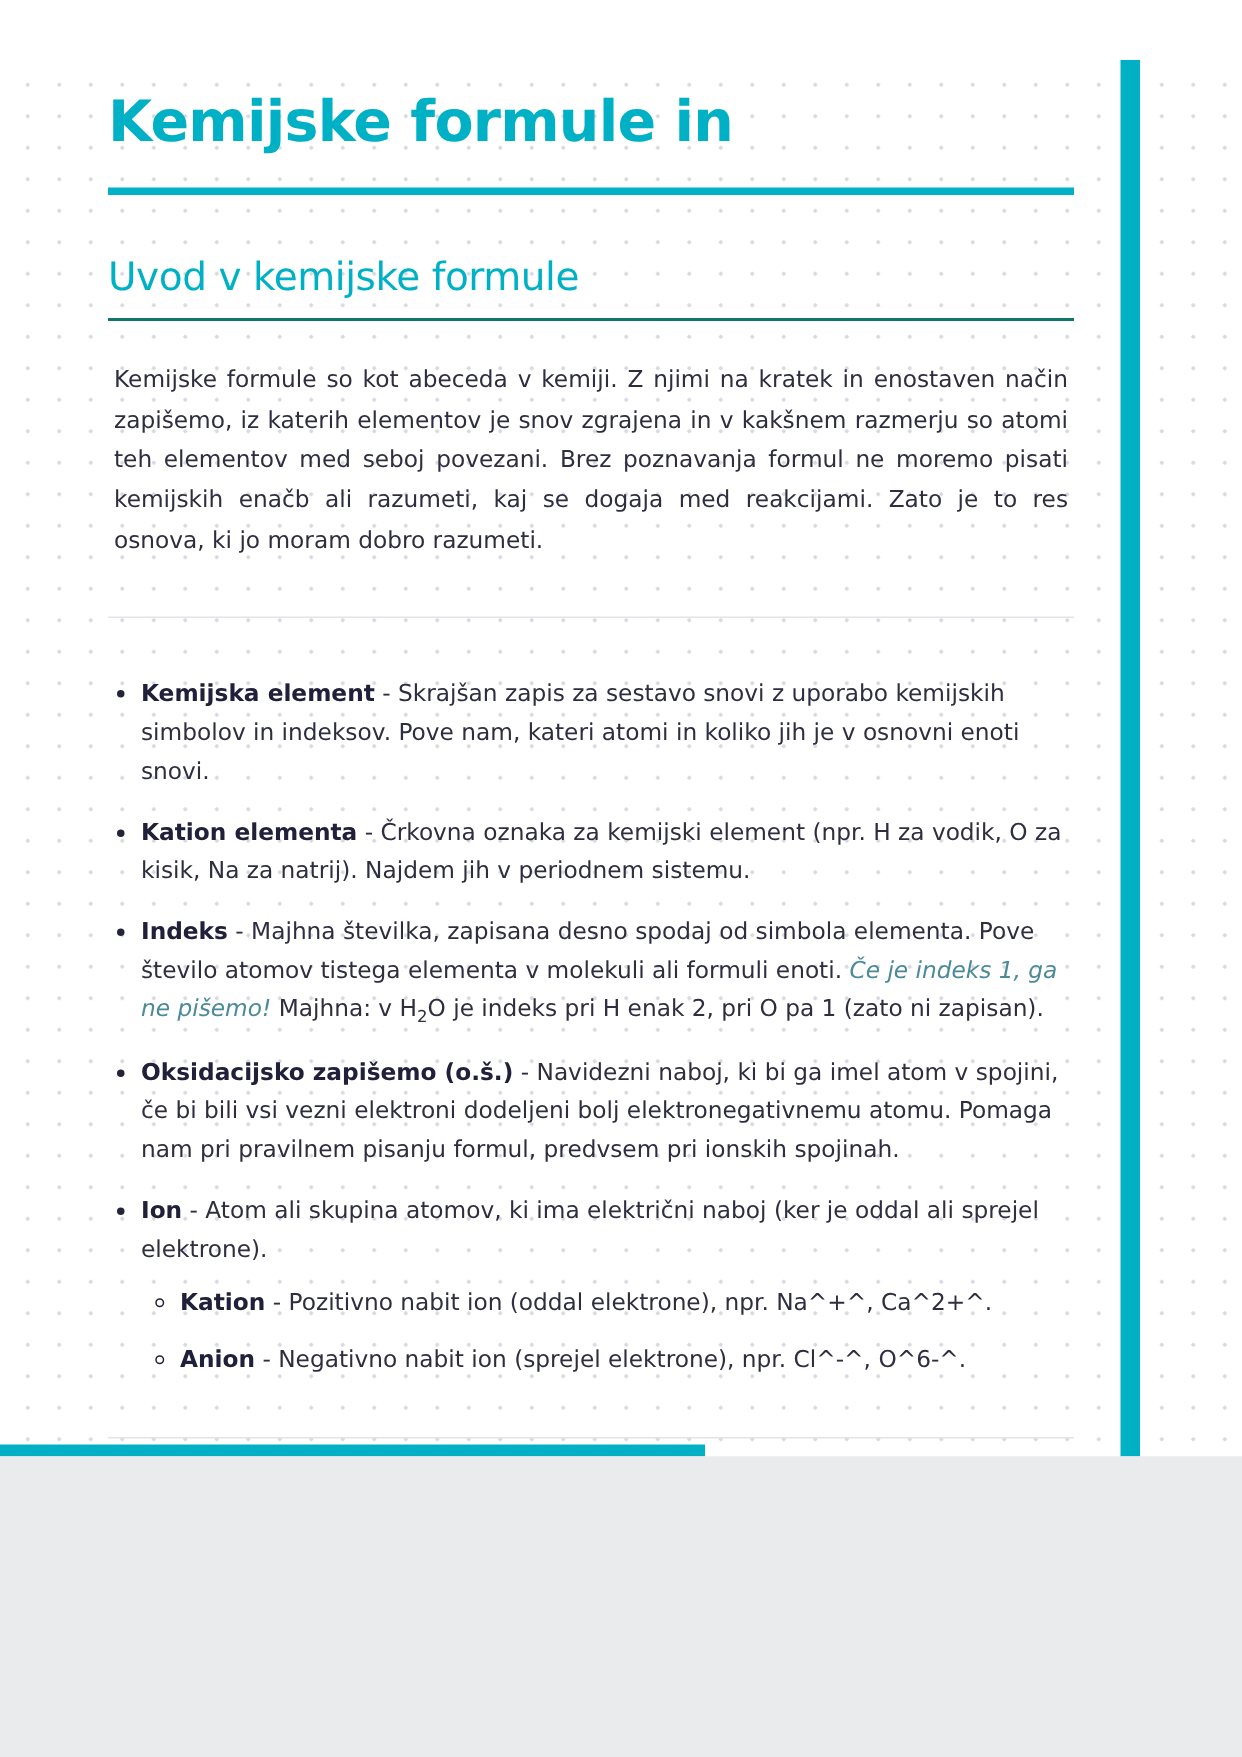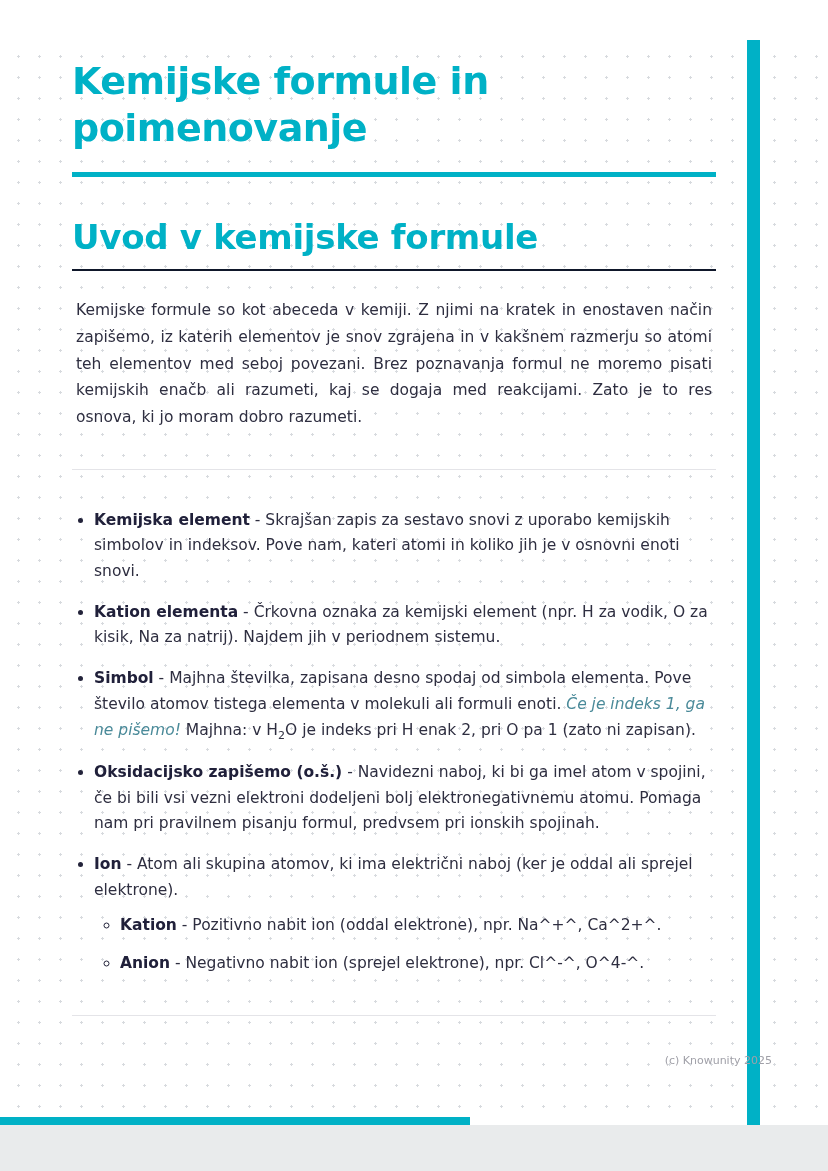--- a/index.html
+++ b/index.html
@@ -1,19 +1,19 @@
 <!DOCTYPE html>
 <html><head>
 <meta charset="utf-8">
 <style>
   html, body { margin: 0; padding: 0; background: #e9ebec; }
   .canvas {
     position: relative;
     width: 828px;
-    height: 1125px;
+    height: 971px;
     margin: 0 auto;
     background: #ffffff;
     overflow: hidden;
     font-family: "DejaVu Sans", "Liberation Sans", sans-serif;
     color: #2e2e40;
   }
   .dots {
     position: absolute;
     left: 0; right: 0; top: 40px; bottom: 0;
     background-image: radial-gradient(circle, #d7dade 1.1px, transparent 1.4px);
@@ -53,26 +53,26 @@
     color: #00b1c6;
   }
   .title-rule {
     height: 5px;
     width: 100%;
     background: #00b1c6;
     margin-bottom: 40px;
   }
   h2.section-heading {
     margin: 0 0 26px 0;
-    font-size: 34px;
-    font-weight: bold;
+    font-size: 26px;
+    font-weight: normal;
     letter-spacing: -0.3px;
     color: #00b1c6;
     padding-bottom: 12px;
-    border-bottom: 2px solid #0f172a;
+    border-bottom: 2px solid #0f766e;
   }
   p.body-par {
     margin: 4px;
     font-size: 15.5px;
     line-height: 1.72;
     text-align: justify;
     color: #2e2e40;
   }
   hr.divider {
     border: none;
@@ -113,40 +113,40 @@
 </style>
 </head>
 <body>
 
 <div class="canvas">
   <div class="dots"></div>
   <div class="right-stripe"></div>
   <div class="bottom-stripe"></div>
 
   <div class="content">
-    <h1 class="page-title"><span>Kemijske formule in</span><br><span>poimenovanje</span></h1>
+    <h1 class="page-title"><span>Kemijske formule in</span><br></h1>
 
     <div class="title-rule"></div>
 
     <section>
       <h2 class="section-heading">Uvod v kemijske formule</h2>
       <p class="body-par">Kemijske formule so kot abeceda v kemiji. Z njimi na kratek in enostaven način zapišemo, iz katerih elementov je snov zgrajena in v kakšnem razmerju so atomi teh elementov med seboj povezani. Brez poznavanja formul ne moremo pisati kemijskih enačb ali razumeti, kaj se dogaja med reakcijami. Zato je to res osnova, ki jo moram dobro razumeti.</p>
     </section>
 
     <hr class="divider">
 
     <section>
       <ul class="terms" id="terms-list">
           <li><span class="term">Kemijska element</span> - <span>Skrajšan zapis za sestavo snovi z uporabo kemijskih simbolov in indeksov. Pove nam, kateri atomi in koliko jih je v osnovni enoti snovi.</span></li>
           <li><span class="term">Kation elementa</span> - <span>Črkovna oznaka za kemijski element (npr. H za vodik, O za kisik, Na za natrij). Najdem jih v periodnem sistemu.</span></li>
-          <li><span class="term">Simbol</span> - <span>Majhna številka, zapisana desno spodaj od simbola elementa. Pove število atomov tistega elementa v molekuli ali formuli enoti. </span><span class="run-italic">Če je indeks 1, ga ne pišemo!</span><span> Majhna: v H</span><sub>2</sub><span>O je indeks pri H enak 2, pri O pa 1 (zato ni zapisan).</span></li>
+          <li><span class="term">Indeks</span> - <span>Majhna številka, zapisana desno spodaj od simbola elementa. Pove število atomov tistega elementa v molekuli ali formuli enoti. </span><span class="run-italic">Če je indeks 1, ga ne pišemo!</span><span> Majhna: v H</span><sub>2</sub><span>O je indeks pri H enak 2, pri O pa 1 (zato ni zapisan).</span></li>
           <li><span class="term">Oksidacijsko zapišemo (o.š.)</span> - <span>Navidezni naboj, ki bi ga imel atom v spojini, če bi bili vsi vezni elektroni dodeljeni bolj elektronegativnemu atomu. Pomaga nam pri pravilnem pisanju formul, predvsem pri ionskih spojinah.</span></li>
           <li><span class="term">Ion</span> - <span>Atom ali skupina atomov, ki ima električni naboj (ker je oddal ali sprejel elektrone).</span><ul class="sub-list">
               <li><span class="term">Kation</span> - <span>Pozitivno nabit ion (oddal elektrone), npr. Na^+^, Ca^2+^.</span></li>
-              <li><span class="term">Anion</span> - <span>Negativno nabit ion (sprejel elektrone), npr. Cl^-^, O^4-^.</span></li>
+              <li><span class="term">Anion</span> - <span>Negativno nabit ion (sprejel elektrone), npr. Cl^-^, O^6-^.</span></li>
             </ul></li>
         </ul>
     </section>
 
     <hr class="divider">
 
     <div class="footer">(c) Knowunity 2025</div>
   </div>
 </div>
 

